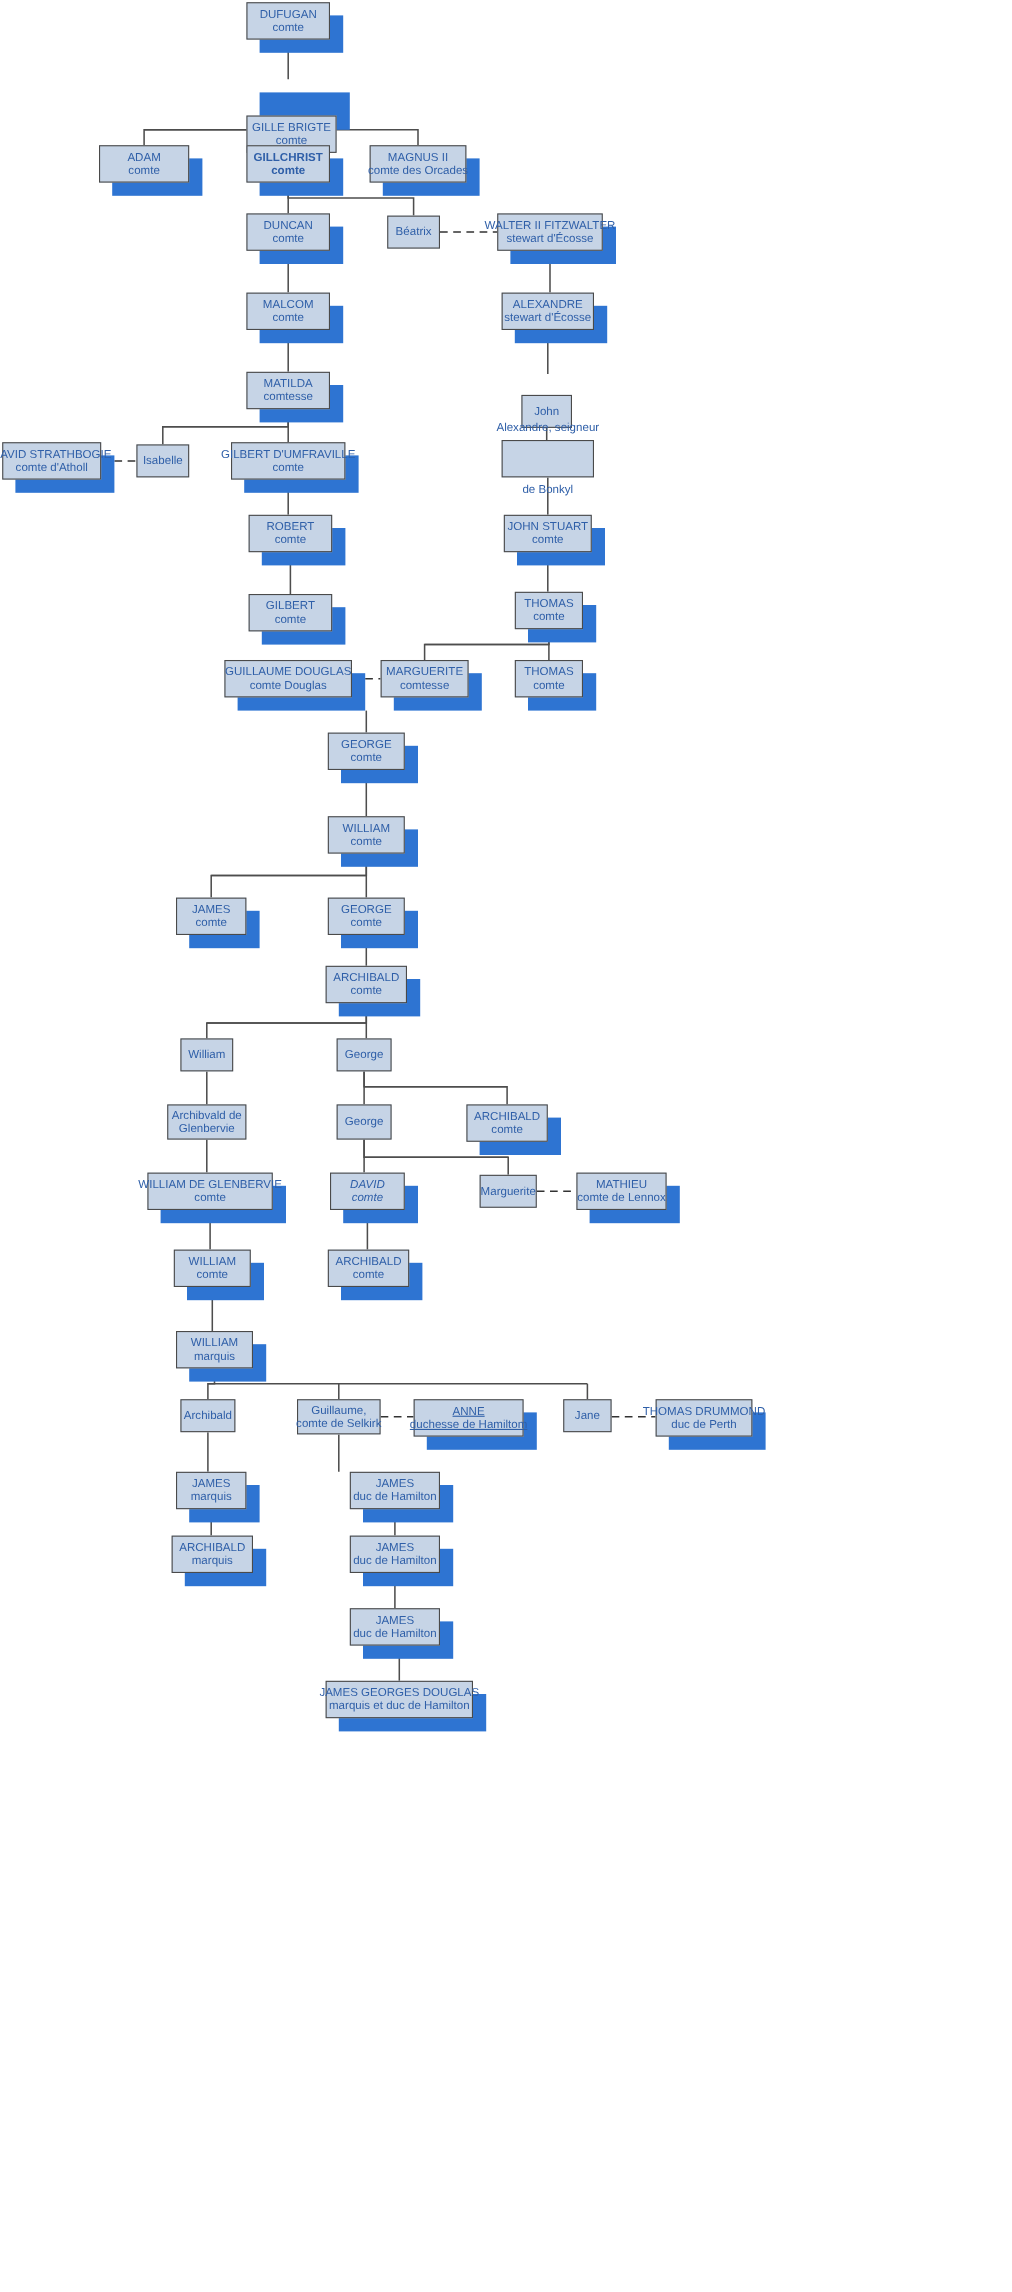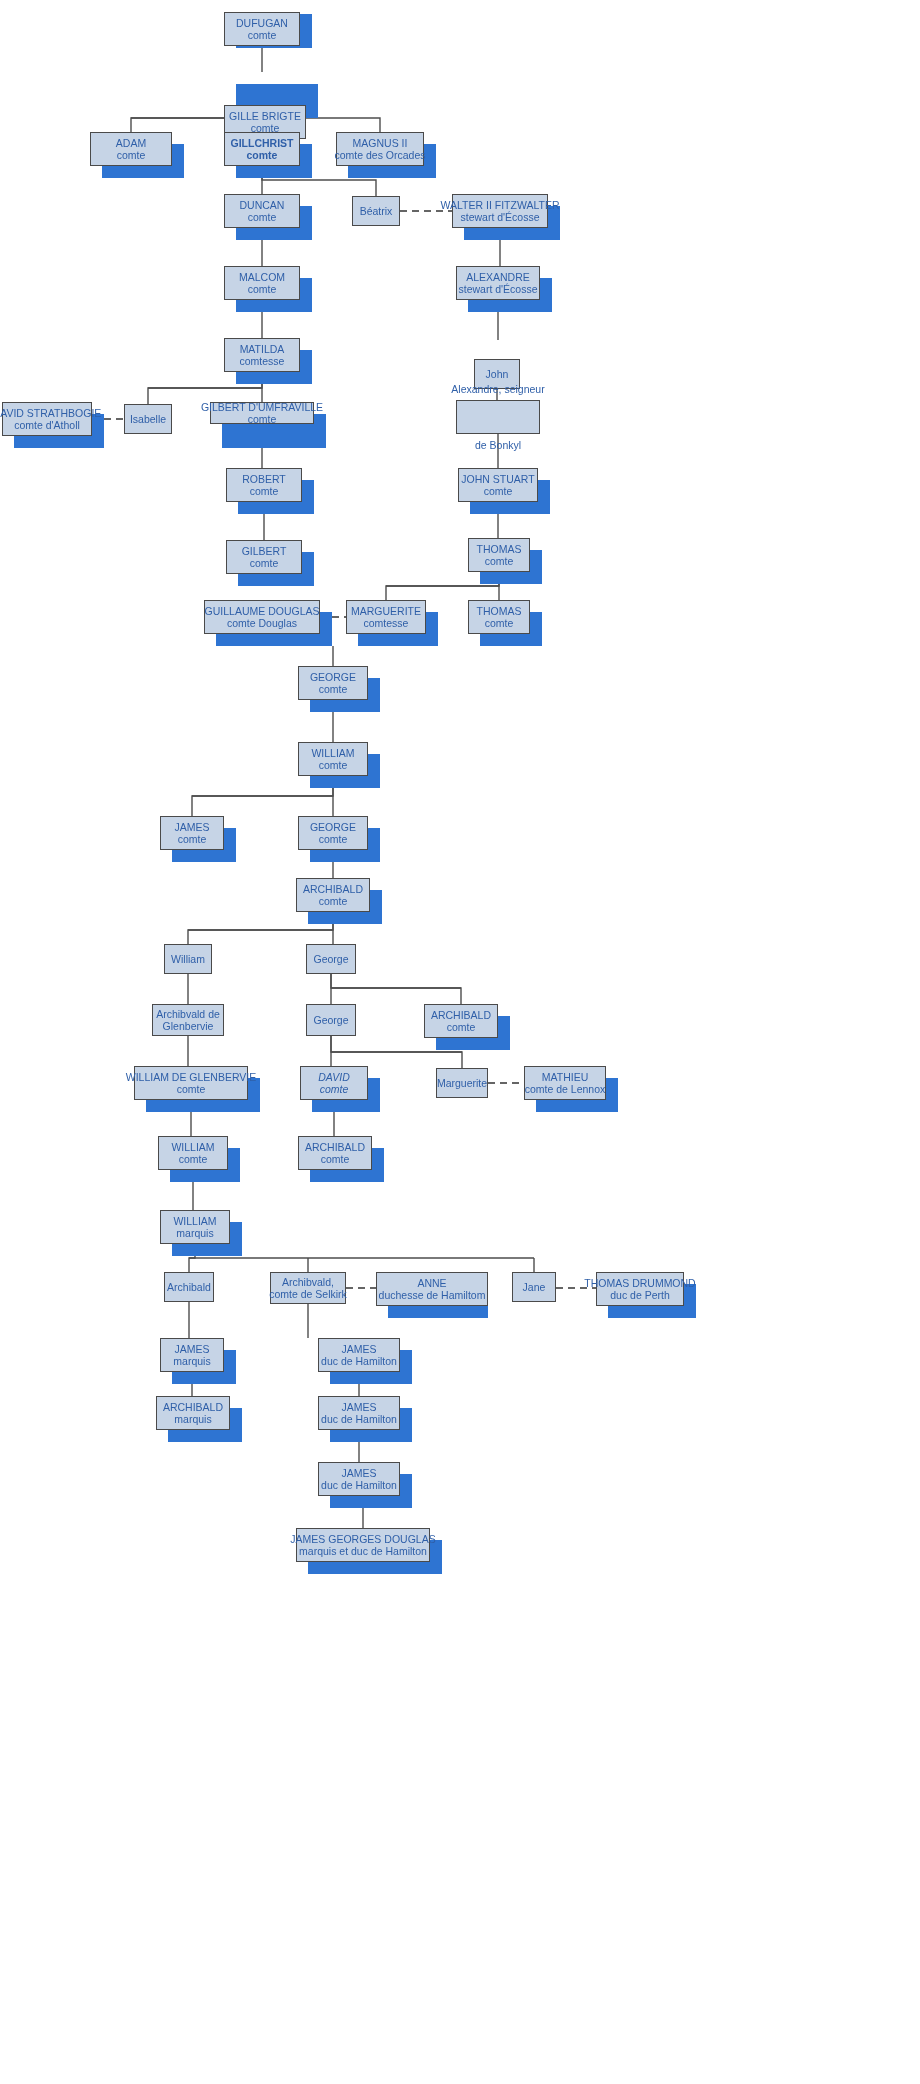--- a/index.html
+++ b/index.html
@@ -73,21 +73,21 @@
       <path d="M359,1430 L359,1462"></path>
       <path d="M363,1496 L363,1528"></path>
       <path d="M400,211 L452,211" class="dashed"></path>
       <path d="M92,419 L124,419" class="dashed"></path>
       <path d="M320,617 L346,617" class="dashed"></path>
       <path d="M488,1083 L524,1083" class="dashed"></path>
       <path d="M346,1288 L376,1288" class="dashed"></path>
       <path d="M556,1288 L596,1288" class="dashed"></path>
     </svg>
 <div class="shadow" style="left: 236px; top: 14px; width: 76px; height: 34px;"></div>
-    <div class="node" style="left: 224px; top: 12px; width: 76px; height: 34px;">
+    <div class="node" style="left: 224px; top: 2px; width: 76px; height: 34px;">
       <span class="l1">DUFUGAN</span>
       <span class="l2">comte</span>
     </div>
     <div class="shadow" style="left: 236px; top: 84px; width: 82px; height: 34px;"></div>
     <div class="node" style="left: 224px; top: 72px; width: 82px; height: 34px; margin-top: 33px;">
       <span class="l1">GILLE BRIGTE</span>
       <span class="l2">comte</span>
     </div>
     <div class="shadow" style="left: 102px; top: 144px; width: 82px; height: 34px;"></div>
     <div class="node" style="left: 90px; top: 132px; width: 82px; height: 34px;">
@@ -137,21 +137,21 @@
     </div>
     <div class="shadow" style="left: 14px; top: 414px; width: 90px; height: 34px;"></div>
     <div class="node" style="left: 2px; top: 402px; width: 90px; height: 34px;">
       <span class="l1">DAVID STRATHBOGIE</span>
       <span class="l2">comte d'Atholl</span>
     </div>
     <div class="node" style="left: 124px; top: 404px; width: 48px; height: 30px;">
       <span class="l1">Isabelle</span>
     </div>
     <div class="shadow" style="left: 222px; top: 414px; width: 104px; height: 34px;"></div>
-    <div class="node" style="left: 210px; top: 402px; width: 104px; height: 22px;">
+    <div class="node" style="left: 210px; top: 402px; width: 104px; height: 34px;">
       <span class="l1">GILBERT D'UMFRAVILLE</span>
       <span class="l2">comte</span>
     </div>
     <div class="node" style="left: 456px; top: 400px; width: 84px; height: 34px; gap: 43px;">
       <span class="l1">Alexandre, seigneur</span>
       <span class="l2">de Bonkyl</span>
     </div>
     <div class="shadow" style="left: 238px; top: 480px; width: 76px; height: 34px;"></div>
     <div class="node" style="left: 226px; top: 468px; width: 76px; height: 34px;">
       <span class="l1">ROBERT</span>
@@ -260,25 +260,25 @@
     </div>
     <div class="shadow" style="left: 172px; top: 1222px; width: 70px; height: 34px;"></div>
     <div class="node" style="left: 160px; top: 1210px; width: 70px; height: 34px;">
       <span class="l1">WILLIAM</span>
       <span class="l2">marquis</span>
     </div>
     <div class="node" style="left: 164px; top: 1272px; width: 50px; height: 30px;">
       <span class="l1">Archibald</span>
     </div>
     <div class="node" style="left: 270px; top: 1272px; width: 76px; height: 32px;">
-      <span class="l1">Archibvald,</span>
+      <span class="l1">Guillaume,</span>
       <span class="l2">comte de Selkirk</span>
     </div>
     <div class="shadow" style="left: 388px; top: 1284px; width: 100px; height: 34px;"></div>
-    <div class="node" style="left: 376px; top: 1272px; width: 112px; height: 34px;">
+    <div class="node" style="left: 376px; top: 1272px; width: 100px; height: 34px; text-decoration: underline;">
       <span class="l1">ANNE</span>
       <span class="l2">duchesse de Hamiltom</span>
     </div>
     <div class="node" style="left: 512px; top: 1272px; width: 44px; height: 30px;">
       <span class="l1">Jane</span>
     </div>
     <div class="shadow" style="left: 608px; top: 1284px; width: 88px; height: 34px;"></div>
     <div class="node" style="left: 596px; top: 1272px; width: 88px; height: 34px;">
       <span class="l1">THOMAS DRUMMOND</span>
       <span class="l2">duc de Perth</span>

